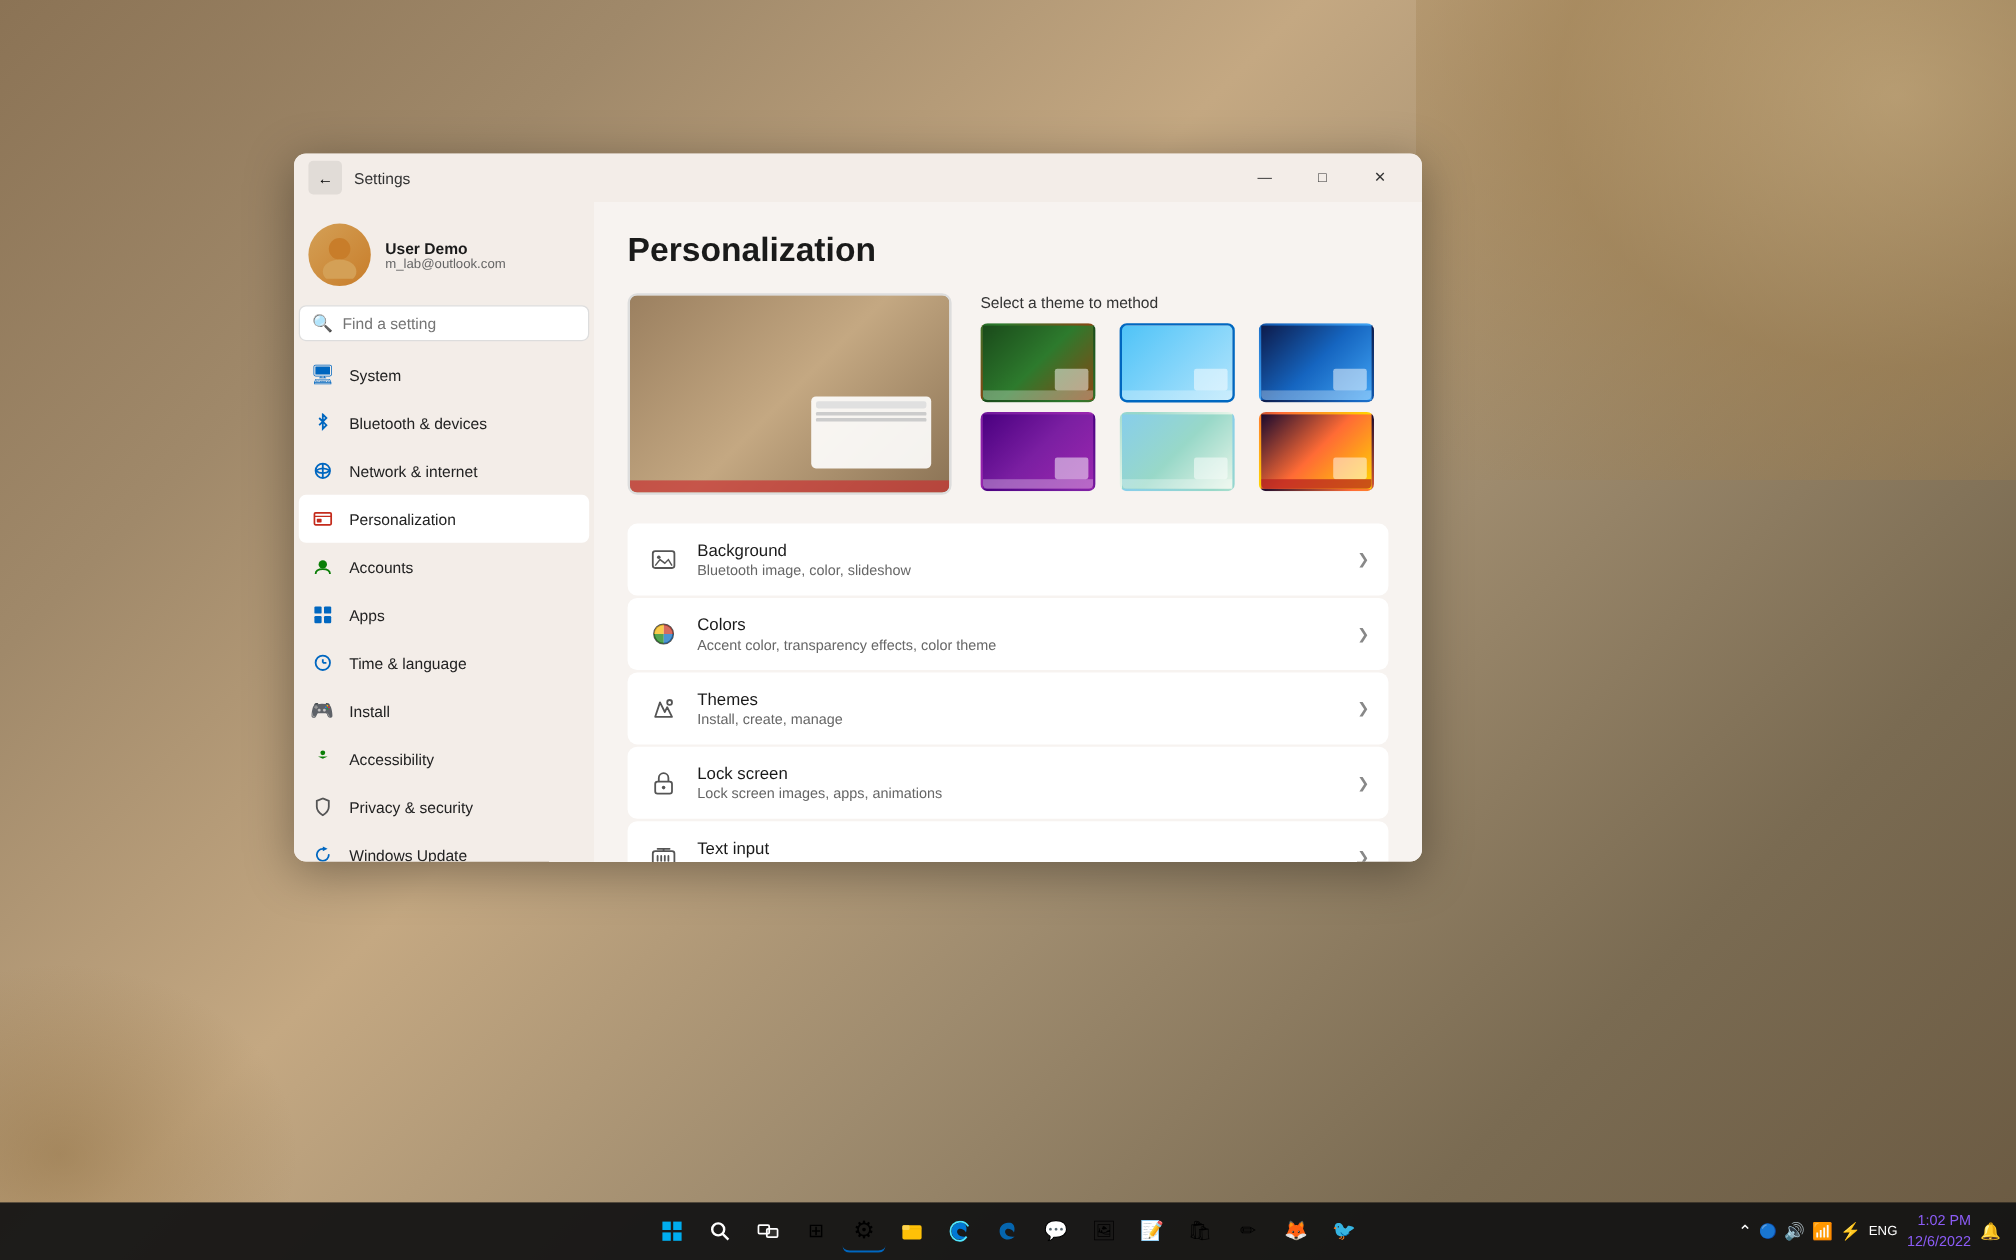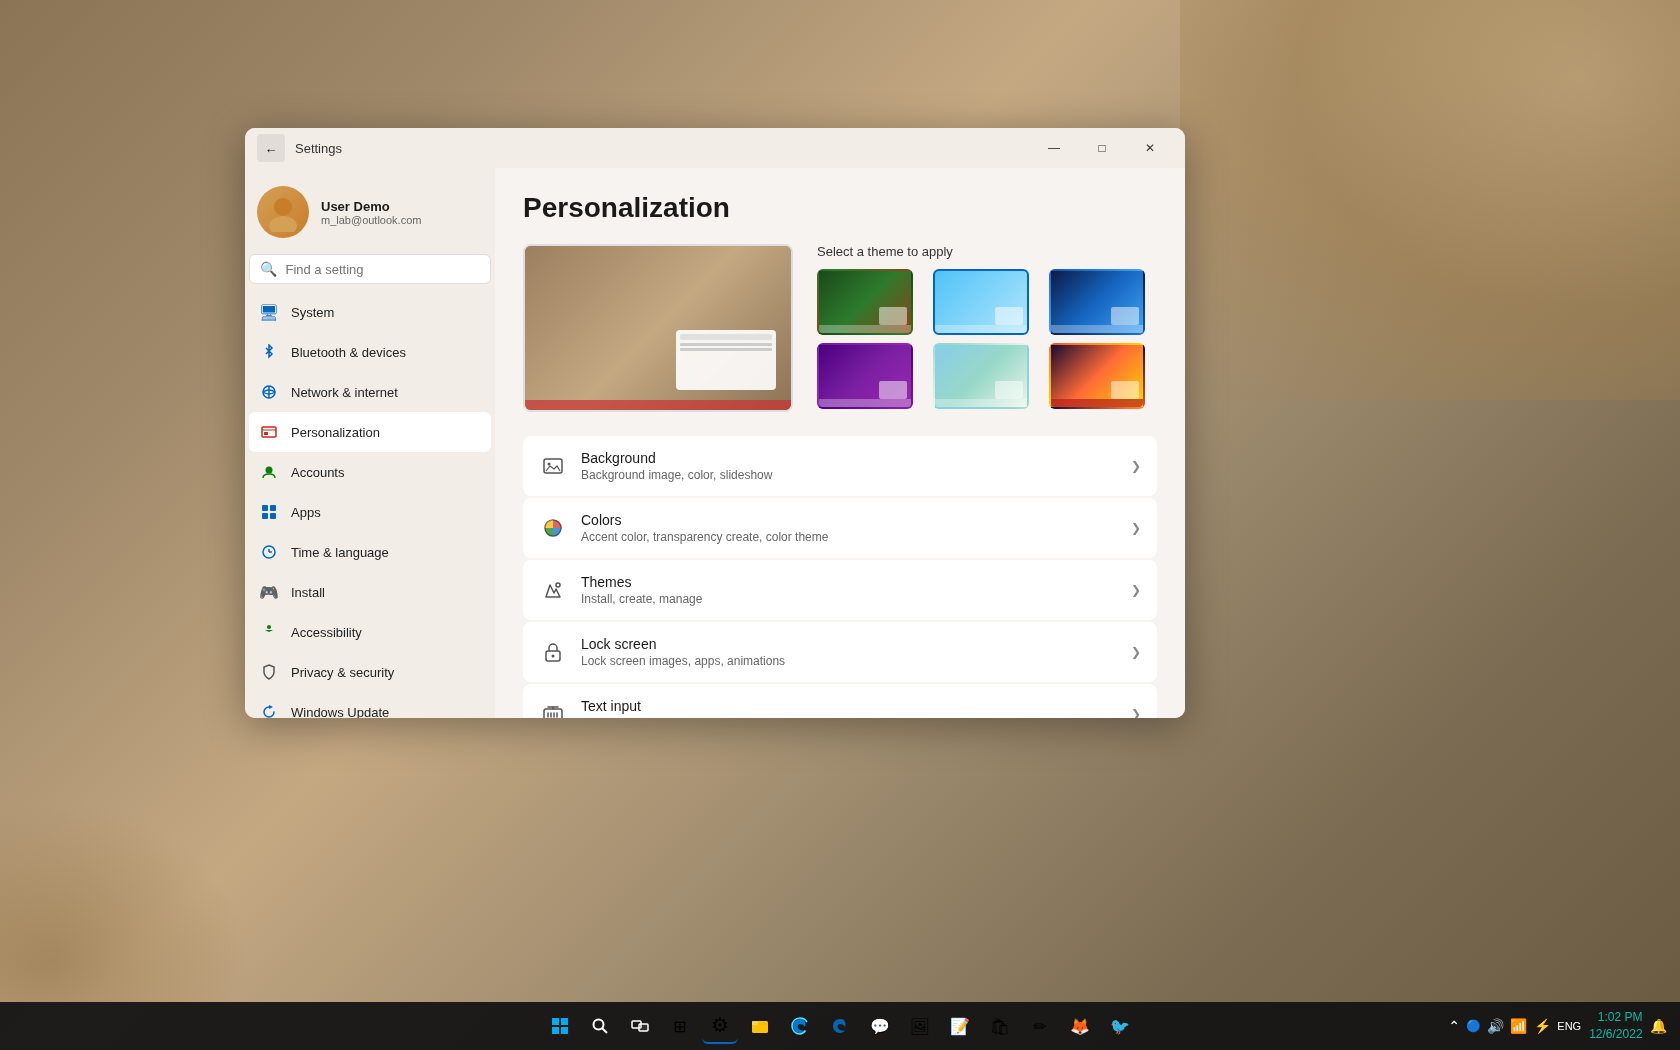--- a/index.html
+++ b/index.html
@@ -54,21 +54,21 @@
     .taskbar-right {
       display: flex;
       align-items: center;
       gap: 8px;
       font-size: 12px;
       color: white;
     }
     .taskbar-time {
       text-align: right;
       font-size: 12px;
-      color: #14b8a6;
+      color: #8b5cf6;
       line-height: 1.4;
     }
     .taskbar-icons-right {
       display: flex;
       align-items: center;
       gap: 6px;
     }
     .taskbar-sys-icon {
       font-size: 14px;
       color: white;
@@ -575,21 +575,21 @@
                   <div class="preview-window-bar"></div>
                   <div class="preview-window-line"></div>
                   <div class="preview-window-line"></div>
                 </div>
                 <div class="preview-taskbar-mini"></div>
               </div>
             </div>
           </div>
 
           <div class="theme-grid-section">
-            <div class="theme-grid-title">Select a theme to apply</div>
+            <div class="theme-grid-title">Select a theme to method</div>
             <div class="theme-grid">
 
               <div class="theme-thumb theme-christmas">
                 <div class="theme-mini-window"></div>
                 <div class="theme-mini-bar"></div>
               </div>
 
               <div class="theme-thumb theme-win11-light selected">
                 <div class="theme-mini-window"></div>
                 <div class="theme-mini-bar"></div>
@@ -623,38 +623,38 @@
           <div class="settings-item">
             <div class="settings-item-icon">
               <svg width="22" height="22" viewBox="0 0 22 22" fill="none">
                 <rect x="2" y="4" width="18" height="14" rx="2" stroke="#555" stroke-width="1.5"></rect>
                 <circle cx="7" cy="9" r="1.5" fill="#555"></circle>
                 <path d="M4 16 L8 11 L12 14 L15 11 L18 16" stroke="#555" stroke-width="1.2" fill="none"></path>
               </svg>
             </div>
             <div class="settings-item-text">
               <div class="settings-item-title">Background</div>
-              <div class="settings-item-desc">Background image, color, slideshow</div>
+              <div class="settings-item-desc">Bluetooth image, color, slideshow</div>
             </div>
             <span class="settings-item-chevron">❯</span>
           </div>
 
           <div class="settings-item">
             <div class="settings-item-icon">
               <svg width="22" height="22" viewBox="0 0 22 22" fill="none">
                 <circle cx="11" cy="11" r="8" stroke="#555" stroke-width="1.5"></circle>
                 <path d="M11 3 A8 8 0 0 1 19 11 L11 11 Z" fill="#c42b1c" opacity="0.7"></path>
                 <path d="M11 11 L19 11 A8 8 0 0 1 11 19 Z" fill="#0067c0" opacity="0.7"></path>
                 <path d="M11 11 L11 19 A8 8 0 0 1 3 11 Z" fill="#0a7e07" opacity="0.7"></path>
                 <path d="M11 11 L3 11 A8 8 0 0 1 11 3 Z" fill="#f7b500" opacity="0.7"></path>
               </svg>
             </div>
             <div class="settings-item-text">
               <div class="settings-item-title">Colors</div>
-              <div class="settings-item-desc">Accent color, transparency create, color theme</div>
+              <div class="settings-item-desc">Accent color, transparency effects, color theme</div>
             </div>
             <span class="settings-item-chevron">❯</span>
           </div>
 
           <div class="settings-item">
             <div class="settings-item-icon">
               <svg width="22" height="22" viewBox="0 0 22 22" fill="none">
                 <path d="M4 18 L8 6 L12 14 L14 10 L18 18 Z" stroke="#555" stroke-width="1.5" stroke-linejoin="round"></path>
                 <circle cx="16" cy="6" r="2" stroke="#555" stroke-width="1.5"></circle>
               </svg>

